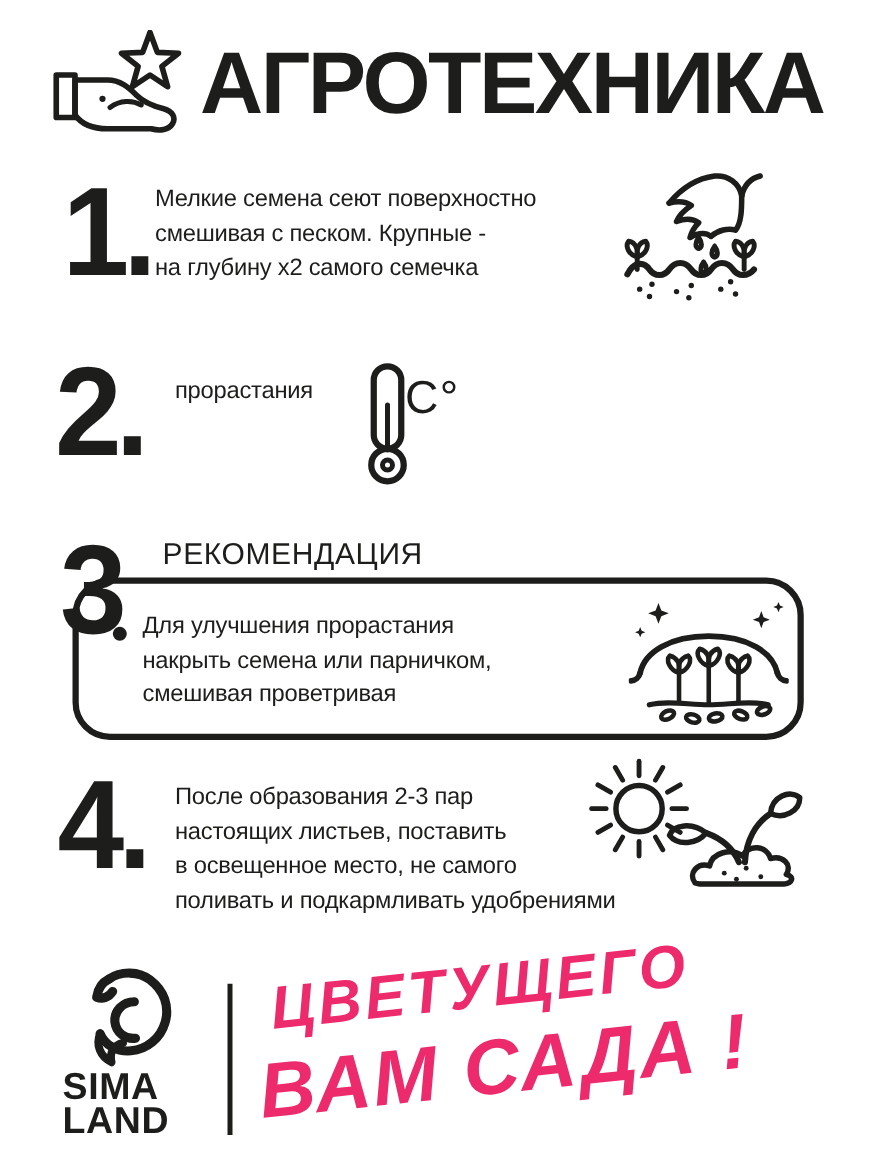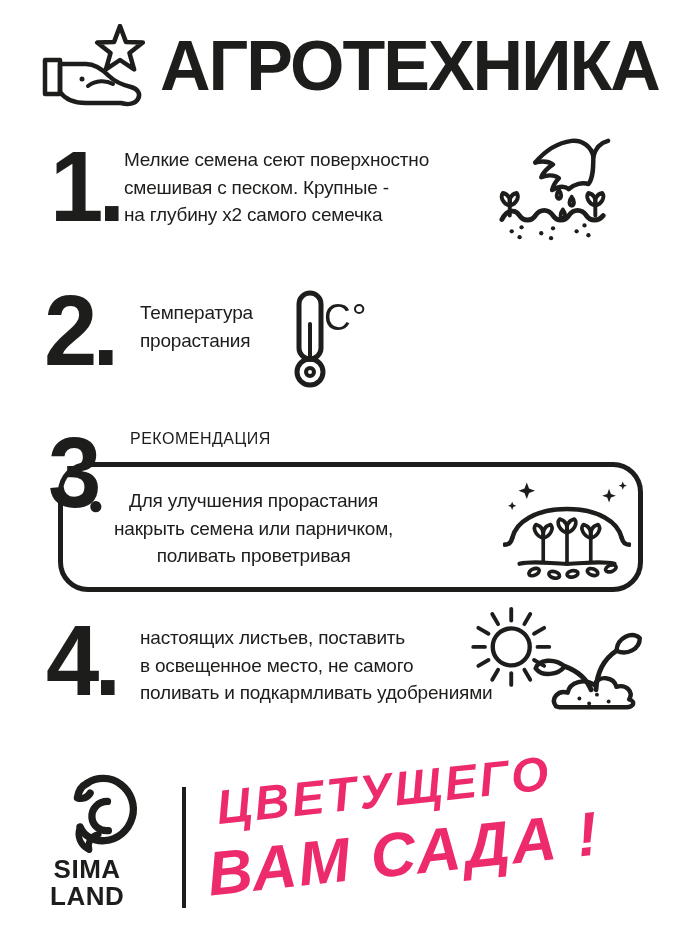--- a/index.html
+++ b/index.html
@@ -11,25 +11,25 @@
   .fillink{fill:#1d1d1b;stroke:none;}
 
   .title{font-size:70px;font-weight:700;letter-spacing:-2px;white-space:nowrap;}
 
   .num{font-size:101px;font-weight:700;line-height:0.96;letter-spacing:-5px;
        transform:scaleX(0.95);transform-origin:0 0;}
   .txt div{font-size:19px;line-height:27.5px;letter-spacing:-0.2px;font-weight:500;white-space:nowrap;}
 
   .unit{font-size:37px;font-weight:500;letter-spacing:1px;}
 
-  .heading{font-size:16px;font-weight:500;letter-spacing:0.5px;}
+  .heading{font-size:24px;font-weight:500;letter-spacing:0.5px;}
   .recbox{border:5px solid #1d1d1b;border-radius:30px;width:575px;height:120px;}
   .bullet{font-size:26px;line-height:26px;}
 
-  .brand{font-size:26px;font-weight:700;line-height:27px;letter-spacing:0.5px;text-align:center;}
+  .brand{font-size:30px;font-weight:700;line-height:27px;letter-spacing:0.5px;}
 
   .slogan{color:#ed2a6b;font-style:italic;font-weight:700;
           transform:rotate(-6deg);transform-origin:0 0;white-space:nowrap;}
   .slogan .l1{font-size:48px;letter-spacing:3px;margin-left:16px;}
   .slogan .l2{font-size:62px;letter-spacing:2px;margin-top:2px;}
 
   .divider{width:4px;height:121px;background:#1d1d1b;}
 </style>
 </head>
 <body>
@@ -78,41 +78,40 @@
           <circle cx="56" cy="105" r="2.2"></circle>
         <circle cx="82" cy="98" r="2.2"></circle>
           <circle cx="94" cy="102" r="2.2"></circle>
           <circle cx="90" cy="92" r="2.2"></circle>
       </g>
     </svg>
   </span>
 
   <div class="abs num" style="left:44px;top:282px;">2.</div>
   <div class="abs txt" style="left:140px;top:299px;">
-    <div>Температура</div>
     <div>прорастания</div>
   </div>
   <span class="abs" style="left:286px;top:288px;">
     <svg width="50" height="102" viewBox="0 0 50 102">
       <rect class="stroke" stroke-width="5" x="13" y="5" width="22" height="66" rx="11"></rect>
       <circle class="stroke" stroke-width="5" cx="24" cy="84" r="13"></circle>
       <circle class="stroke" stroke-width="4" cx="24" cy="84" r="4"></circle>
       <line class="stroke" stroke-width="4" x1="24" y1="36" x2="24" y2="72"></line>
     </svg>
   </span>
   <div class="abs unit" style="left:324px;top:297px;">C°</div>
 
   <div class="abs heading" style="left:130px;top:430px;">РЕКОМЕНДАЦИЯ</div>
   <div class="abs recbox" style="left:58px;top:462px;"></div>
   <div class="abs num" style="left:48px;top:424px;">3</div>
   <div class="abs bullet" style="left:88px;top:492px;">●</div>
-  <div class="abs txt" style="left:114px;top:487px;text-align:center;">
+  <div class="abs txt" style="left:114px;top:487px;">
     <div>Для улучшения прорастания</div>
     <div>накрыть семена или парничком,</div>
-    <div>поливать проветривая</div>
+    <div>смешивая проветривая</div>
   </div>
   <span class="abs" style="left:503px;top:478px;">
     <svg width="128" height="104" viewBox="0 0 140 110">
       <path class="stroke" stroke-width="5" d="M10,64 C14,46 36,32 70,32 C104,32 126,46 130,64"></path>
       <path class="stroke" stroke-width="5" d="M10,64 C9,68 6,71 2,71"></path>
       <path class="stroke" stroke-width="5" d="M130,64 C131,68 134,71 138,71"></path>
       <path class="stroke" stroke-width="4" d="M44,90 L44,62"></path>
       <path class="stroke" stroke-width="4" d="M44,64 C36,62 32,53 36,49 C43,51 45,57 44,64 Z"></path>
       <path class="stroke" stroke-width="4" d="M44,64 C52,62 56,53 52,49 C45,51 43,57 44,64 Z"></path>
       <path class="stroke" stroke-width="4" d="M70,90 L70,56"></path>
@@ -129,20 +128,21 @@
       <ellipse class="stroke" stroke-width="4" cx="118" cy="97" rx="6" ry="3.5" transform="rotate(-20 118 97)"></ellipse>
       <path class="fillink" d="M26,3 L28.5,9.5 L35,12 L28.5,14.5 L26,21 L23.5,14.5 L17,12 L23.5,9.5 Z"></path>
       <path class="fillink" d="M116,10 L118,15.5 L123.5,17.5 L118,19.5 L116,25 L114,19.5 L108.5,17.5 L114,15.5 Z"></path>
       <path class="fillink" d="M10,24 L11.3,27.2 L14.5,28.5 L11.3,29.8 L10,33 L8.7,29.8 L5.5,28.5 L8.7,27.2 Z"></path>
       <path class="fillink" d="M131,2 L132.3,5.2 L135.5,6.5 L132.3,7.8 L131,11 L129.7,7.8 L126.5,6.5 L129.7,5.2 Z"></path>
     </svg>
   </span>
 
   <div class="abs num" style="left:46px;top:612px;">4.</div>
   <div class="abs txt" style="left:140px;top:624px;">
+    <div>После образования 2-3 пар</div>
     <div>настоящих листьев, поставить</div>
     <div>в освещенное место, не самого</div>
     <div>поливать и подкармливать удобрениями</div>
   </div>
   <span class="abs" style="left:470px;top:606px;">
     <svg width="175" height="112" viewBox="0 0 175 115">
       <circle class="stroke" stroke-width="4.5" cx="40" cy="42" r="19"></circle>
       <g class="stroke" stroke-width="4">
         <line x1="67" y1="42" x2="79" y2="42"></line>
           <line x1="63.4" y1="55.5" x2="73.8" y2="61.5"></line>

